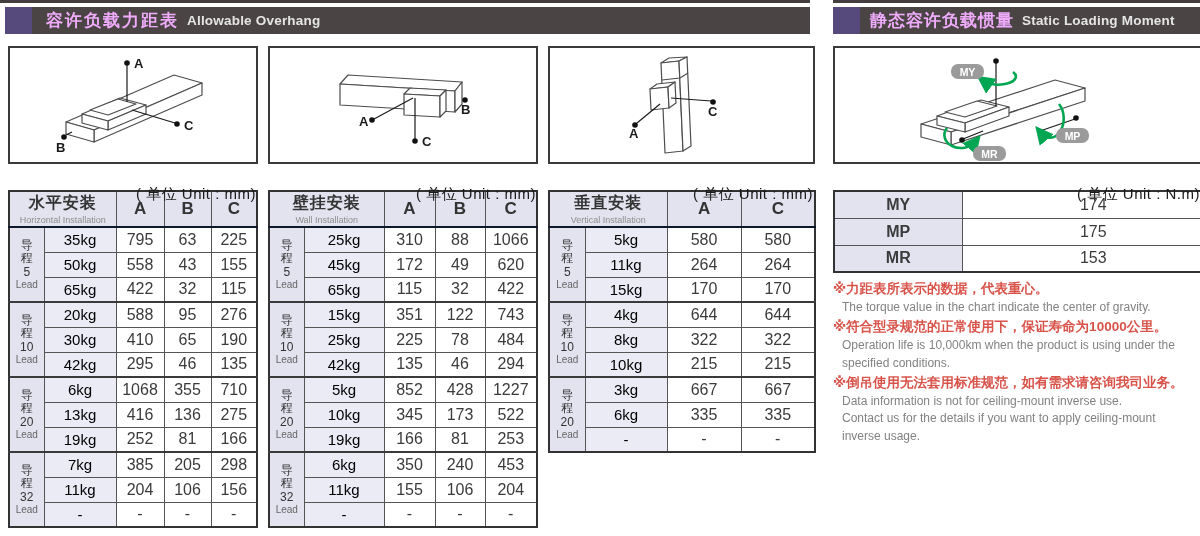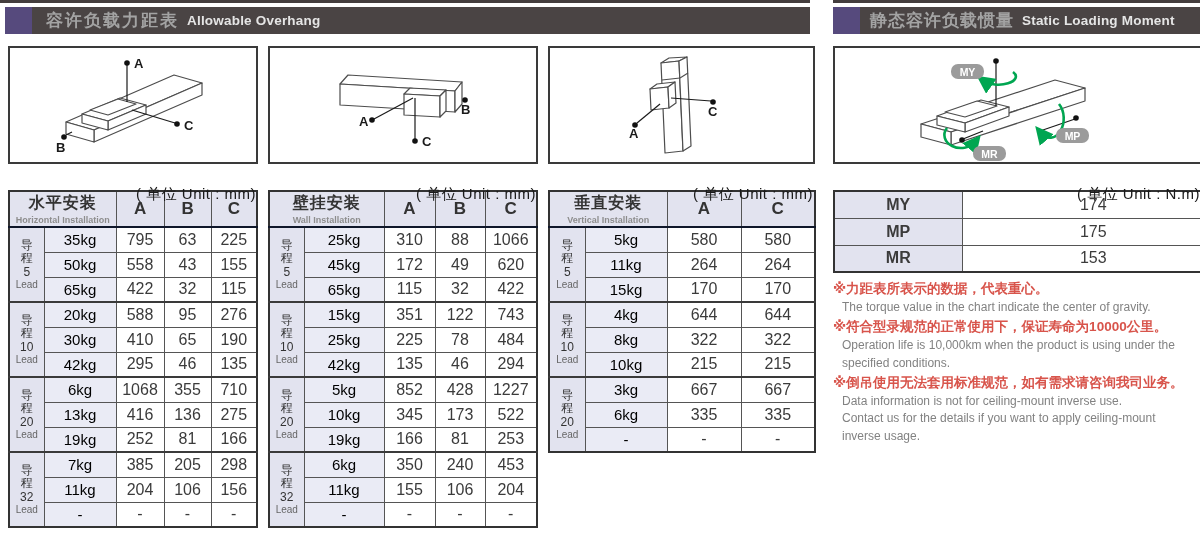--- a/index.html
+++ b/index.html
@@ -9,39 +9,39 @@
 
   .topline { position:absolute; top:0; height:3px; background:#443e3e; }
   #topline-left { left:0; width:810px; }
   #topline-right { left:833px; width:369px; }
 
   .hbar { position:absolute; top:7px; height:27px; background:#4a4444;
           display:flex; align-items:center; }
   #hbar-left { left:5px; width:805px; }
   #hbar-right { left:833px; width:369px; }
   .hbar .sq { width:27px; height:27px; background:#564a7d; flex:0 0 27px; }
-  .hbar .zh { color:#a3a3a3; font-weight:bold; font-size:17px; letter-spacing:2px; margin-left:14px; }
+  .hbar .zh { color:#f0abfc; font-weight:bold; font-size:17px; letter-spacing:2px; margin-left:14px; }
   .hbar .en { color:#e5e5e5; font-weight:bold; font-size:13.5px; margin-left:8px; letter-spacing:0.2px; }
   #hbar-right .zh { margin-left:10px; letter-spacing:1px; }
 
   .col { position:absolute; top:46px; }
   #col1 { left:8px;   width:250px; }
   #col2 { left:268px; width:270px; }
   #col3 { left:548px; width:267px; }
   #col4 { left:833px; width:369px; }
 
   .dbox { border:2px solid #3a3a3a; background:#fff; height:118px; overflow:hidden; }
   .unit { text-align:right; font-size:15px; color:#1a1a1a; height:26px;
           padding:21px 2px 0 0; letter-spacing:0.5px; }
 
   table.spec { border-collapse:collapse; table-layout:fixed; border:2px solid #333; width:100%; }
   .spec th, .spec td { border:1px solid #555; text-align:center; vertical-align:middle; }
   .spec .hrow th { background:#e2e3ef; height:36px; border-bottom:2px solid #0f172a; }
   .spec th.ttitle .tzh { font-size:16px; font-weight:bold; color:#333; letter-spacing:1px; }
-  .spec th.ttitle .ten { font-size:9px; color:#8d8d8d; font-weight:bold; margin-top:1px; }
+  .spec th.ttitle .ten { font-size:9px; color:#8d8d8d; font-weight:normal; margin-top:1px; }
   .spec th.colh { font-size:17px; font-weight:600; color:#333; }
   .spec td { height:25px; }
   .spec td.val { background:#fff; font-size:16px; color:#3b3b3b; }
   .spec td.kg  { background:#eaebf5; font-size:15px; color:#000000; }
   .spec td.lead { background:#e2e3ef; font-size:12px; line-height:1.12; color:#333; padding:2px 0; }
   .spec td.lead .lw { font-size:10px; color:#666; }
   .spec tr.gfirst td { border-top:2px solid #3a3a3a; }
 
   table.mtable { border-collapse:collapse; border:2px solid #333; width:369px; table-layout:fixed; }
   .mtable td { border:1px solid #555; height:27px; text-align:center; font-size:16px; color:#3b3b3b; }

